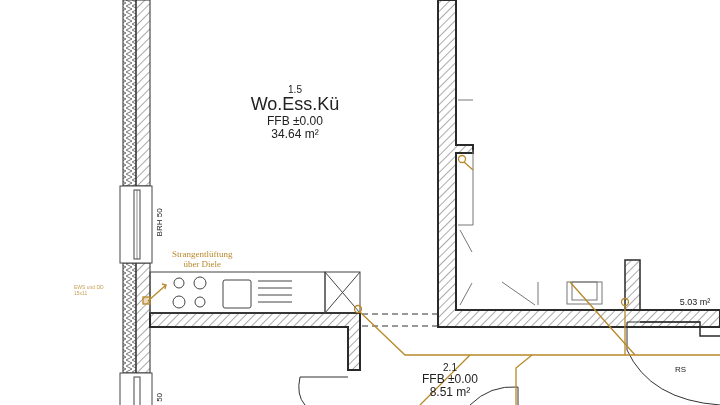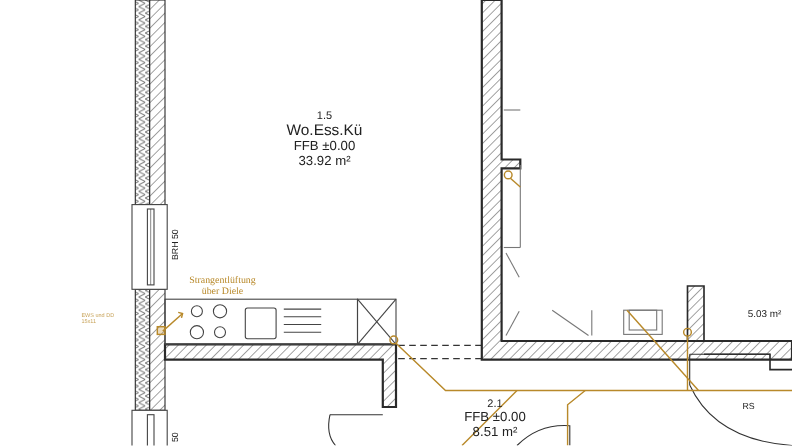--- a/index.html
+++ b/index.html
@@ -1,20 +1,20 @@
 <!DOCTYPE html>
 <html><head>
 <meta charset="utf-8">
 <style>
   html, body { margin:0; padding:0; background:#ffffff; }
   body { width:720px; height:405px; overflow:hidden; position:relative; font-family:"Liberation Sans", sans-serif; }
   svg { position:absolute; left:0; top:0; }
   .lbl { position:absolute; color:#222; text-align:center; line-height:1.1; }
   .room-num { font-size:10px; }
-  .room-name { font-size:14px; }
+  .room-name { font-size:18px; }
   .room-meta { font-size:12px; }
   .gold { color:#b8892a; }
 </style>
 </head>
 <body>
 
 <svg width="720" height="405" viewBox="0 0 720 405">
   <defs>
     <pattern id="hatch" width="6" height="6" patternUnits="userSpaceOnUse" patternTransform="rotate(45)">
       <line x1="0" y1="0" x2="0" y2="6" stroke="#555" stroke-width="1"></line>
@@ -102,34 +102,34 @@
     <line x1="470" y1="355" x2="420" y2="405"></line>
     <path d="M532 355 L516 368 L516 405"></path>
     <circle cx="462" cy="159" r="3.5"></circle>
     <line x1="464" y1="162" x2="473" y2="170"></line>
     <line x1="570" y1="282" x2="635" y2="355"></line>
     <circle cx="625" cy="302" r="3.5"></circle>
     <line x1="625" y1="306" x2="625" y2="355"></line>
   </g>
 </svg>
 
-<div class="lbl" style="left:240px;top:100px;width:110px;">
+<div class="lbl" style="left:240px;top:84px;width:110px;">
   <div class="room-num">1.5</div>
   <div class="room-name">Wo.Ess.Kü</div>
   <div class="room-meta">FFB ±0.00</div>
-  <div class="room-meta">33.92 m²</div>
+  <div class="room-meta">34.64 m²</div>
 </div>
 
 <div class="lbl" style="left:405px;top:362px;width:90px;">
   <div class="room-num">2.1</div>
   <div class="room-meta">FFB ±0.00</div>
   <div class="room-meta">8.51 m²</div>
 </div>
 
-<div class="lbl" style="left:670px;top:281px;width:50px;font-size:9px;">5.03 m²</div>
+<div class="lbl" style="left:670px;top:298px;width:50px;font-size:9px;">5.03 m²</div>
 
 <div class="lbl gold" style="left:172px;top:250px;text-align:center;font-size:9px;font-family:Liberation Serif, serif;">
   <div>Strangentlüftung</div>
   <div>über Diele</div>
 </div>
 
 <div class="lbl gold" style="left:74px;top:285px;text-align:left;font-size:5px;opacity:0.8;">
   <div>EWS und DD</div>
   <div>15x11</div>
 </div>

